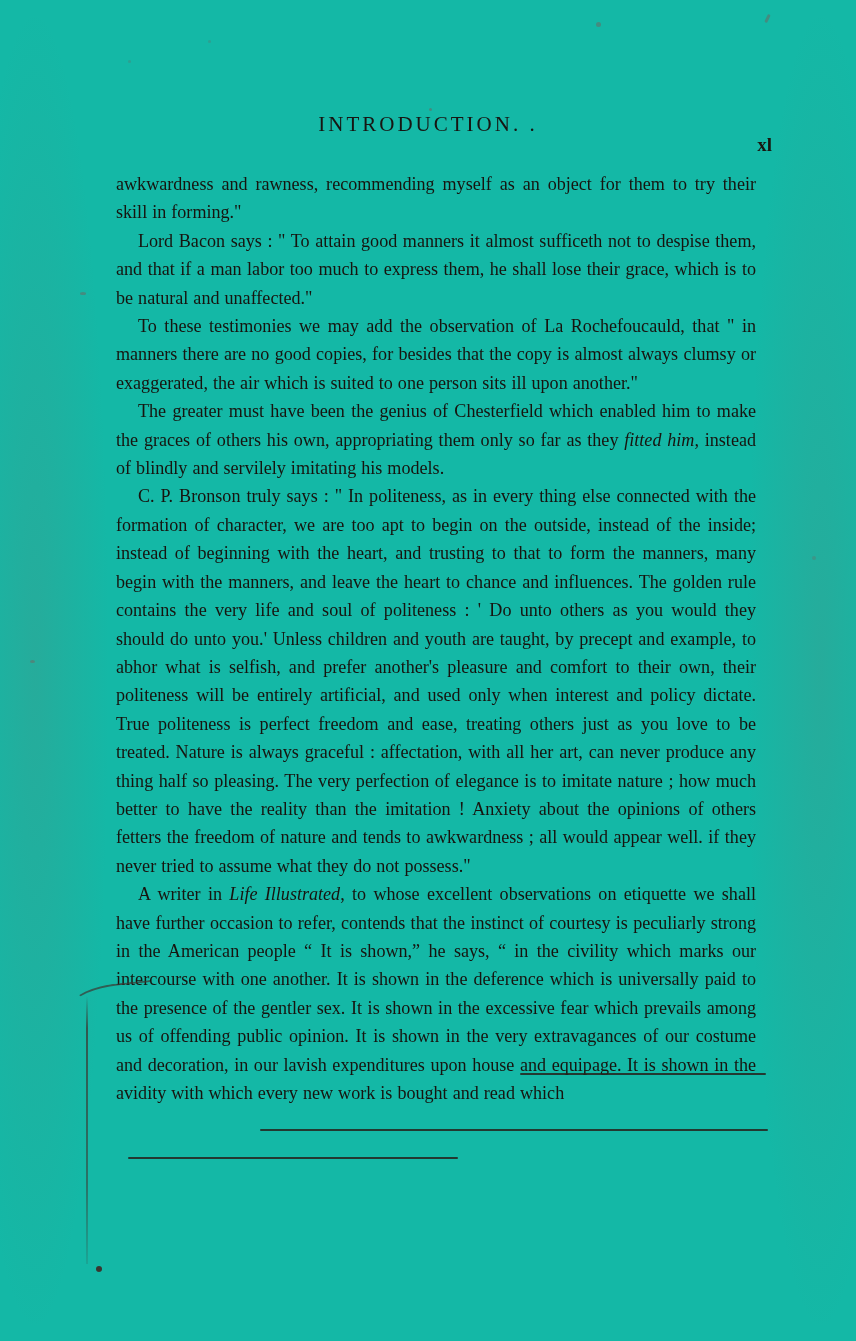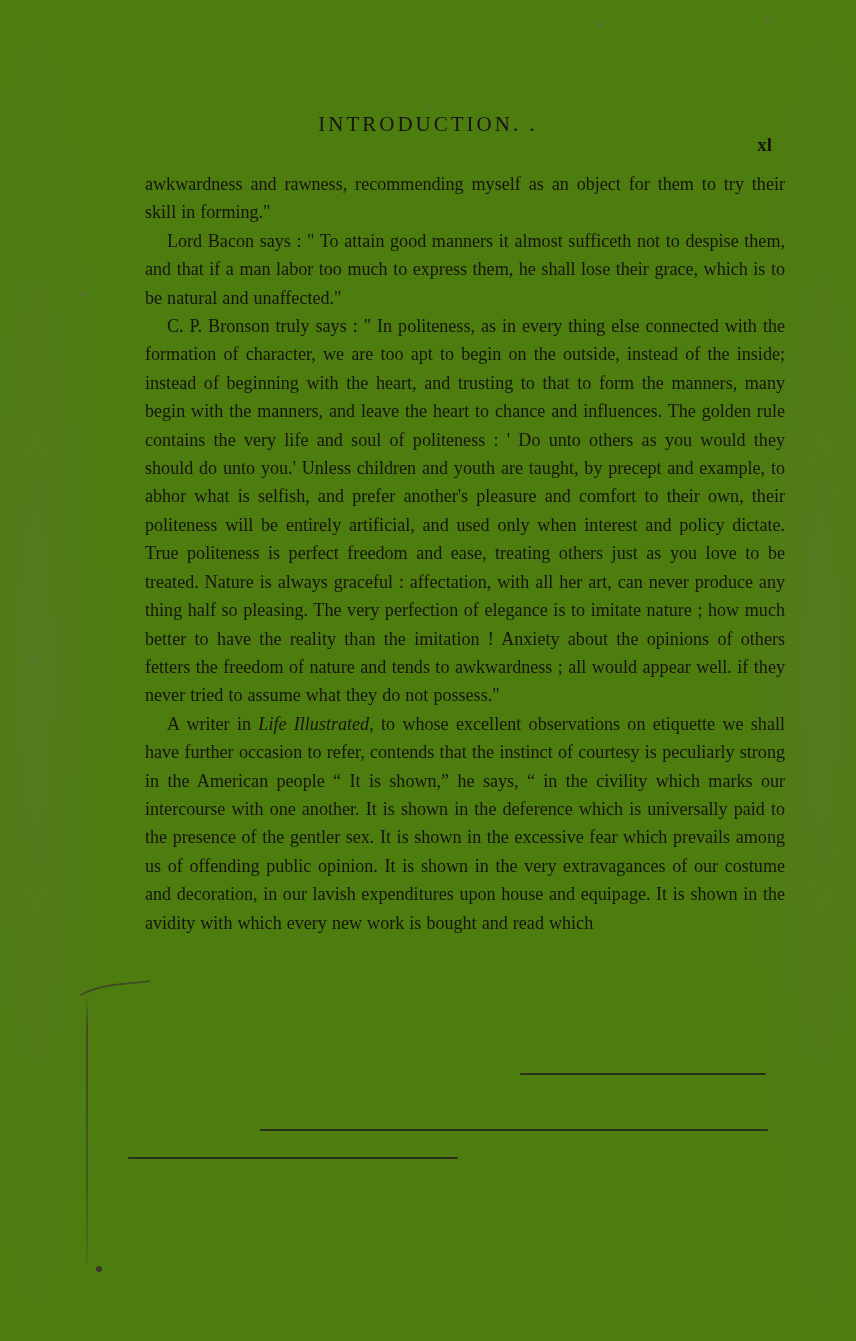--- a/index.html
+++ b/index.html
@@ -4,21 +4,21 @@
 <style>
   html, body {
     margin: 0;
     padding: 0;
     background: #ffffff;
   }
   .page {
     position: relative;
     width: 856px;
     height: 1341px;
-    background: #4d7c0f;
+    background: #14b8a6;
     overflow: hidden;
     font-family: "Liberation Serif", serif;
     color: #141210;
   }
   
   .speck {
     position: absolute;
     background: #6b6760;
     border-radius: 50%;
     opacity: .55;
@@ -45,21 +45,21 @@
     position: absolute;
     right: 84px;
     top: 2px;
     font-size: 19px;
     font-weight: bold;
     color: #19160f;
     margin-top: 20px;
   }
   .body {
     position: absolute;
-    left: 145px;
+    left: 116px;
     top: 170px;
     width: 640px;
     font-size: 18.1px;
     line-height: 28.4px;
     text-align: justify;
     color: #17140f;
   }
   p {
     margin: 0 0 0 0;
     text-indent: 22px;
@@ -126,21 +126,23 @@
     <div class="running-head">INTRODUCTION. .</div>
     <div class="folio">xl</div>
   </div>
 
   <div class="body">
 
     <p class="noindent">awkwardness and rawness, recommending myself as an object for them to try their skill in forming."</p>
 
     <p>Lord Bacon says : " To attain good manners it almost sufficeth not to despise them, and that if a man labor too much to express them, he shall lose their grace, which is to be natural and unaffected."</p>
 
+    <p>To these testimonies we may add the observation of La Rochefoucauld, that " in manners there are no good copies, for besides that the copy is almost always clumsy or exaggerated, the air which is suited to one person sits ill upon another."</p>
 
+    <p>The greater must have been the genius of Chesterfield which enabled him to make the graces of others his own, appropriating them only so far as they <span class="it">fitted him,</span> instead of blindly and servilely imitating his models.</p>
 
     <p>C. P. Bronson truly says : " In politeness, as in every thing else connected with the formation of character, we are too apt to begin on the outside, instead of the inside; instead of beginning with the heart, and trusting to that to form the manners, many begin with the manners, and leave the heart to chance and influences. The golden rule contains the very life and soul of politeness : ' Do unto others as you would they should do unto you.' Unless children and youth are taught, by precept and example, to abhor what is selfish, and prefer another's pleasure and comfort to their own, their politeness will be entirely artificial, and used only when interest and policy dictate. True politeness is perfect freedom and ease, treating others just as you love to be treated. Nature is always graceful : affectation, with all her art, can never produce any thing half so pleasing. The very perfection of elegance is to imitate nature ; how much better to have the reality than the imitation ! Anxiety about the opinions of others fetters the freedom of nature and tends to awkwardness ; all would appear well. if they never tried to assume what they do not possess."</p>
 
     <p>A writer in <span class="it">Life Illustrated</span>, to whose excellent observations on etiquette we shall have further occasion to refer, contends that the instinct of courtesy is peculiarly strong in the American people “ It is shown,” he says, “ in the civility which marks our intercourse with one another. It is shown in the deference which is universally paid to the presence of the gentler sex. It is shown in the excessive fear which prevails among us of offending public opinion. It is shown in the very extravagances of our costume and decoration, in our lavish expenditures upon house and equipage. It is shown in the avidity with which every new work is bought and read which</p>
 
   </div>
 
   <div class="pencil-hook"></div>
   <div class="pencil-vline"></div>
 

